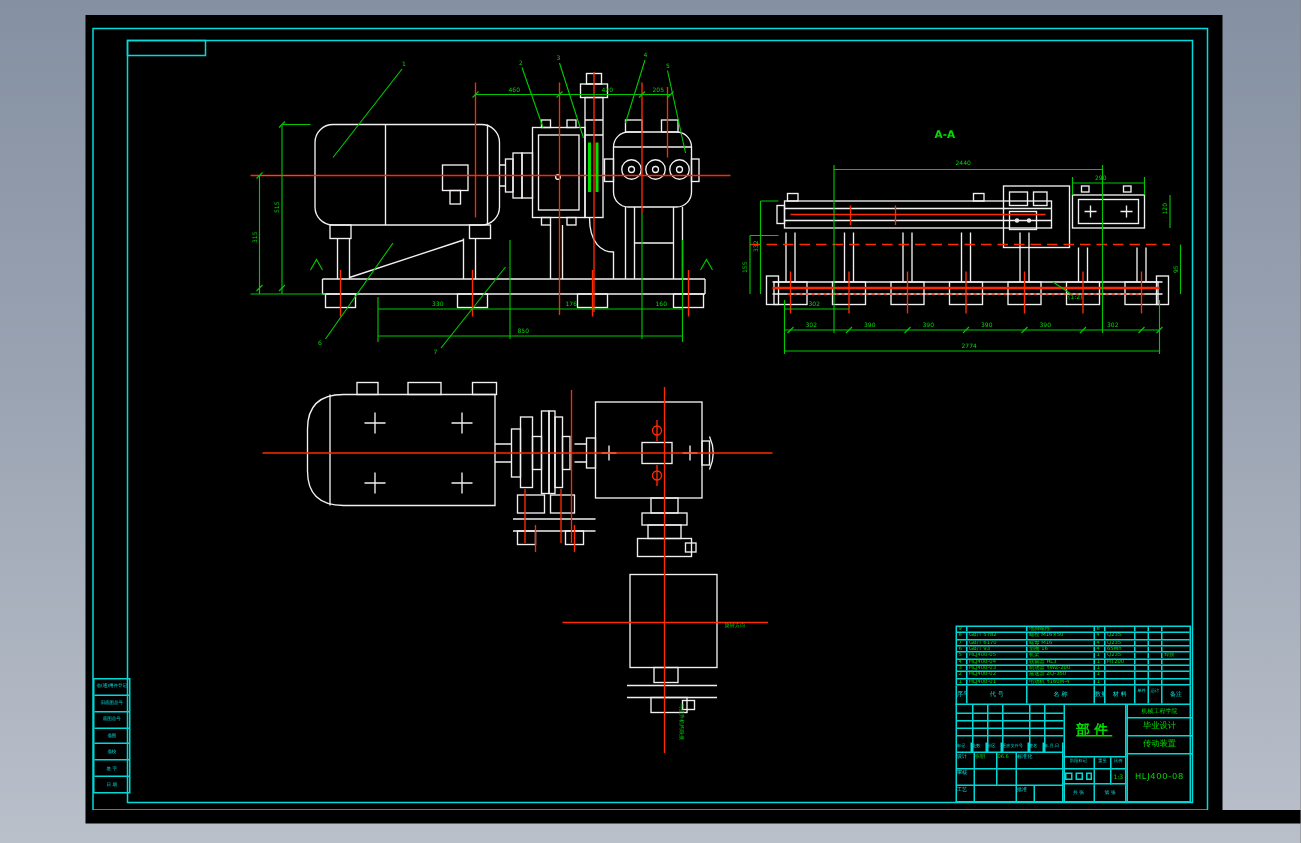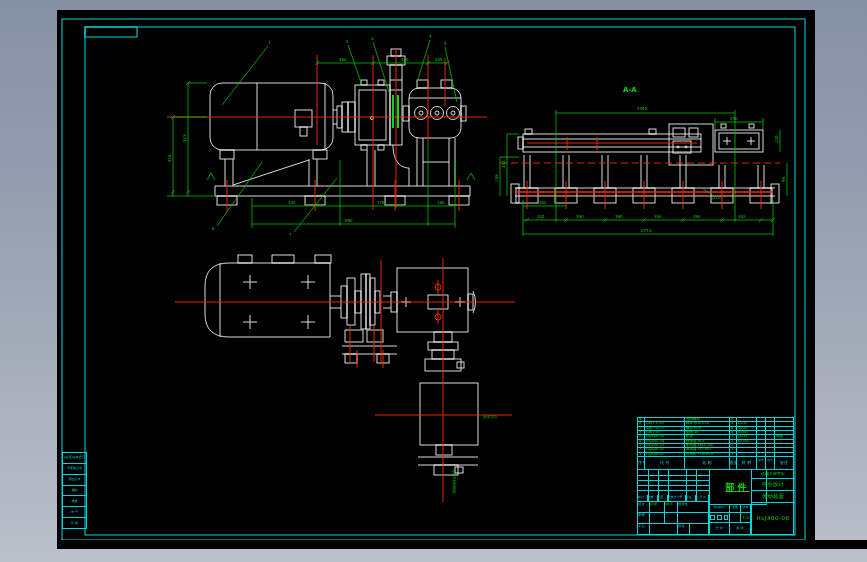--- a/index.html
+++ b/index.html
@@ -401,21 +401,21 @@
       <div class="cell lbl" style="left:0;top:43px;width:12px;height:11px;">审核</div>
       <div class="cell" style="left:12px;top:43px;width:15px;height:11px;"></div>
       <div class="cell" style="left:27px;top:43px;width:13px;height:11px;"></div>
       <div class="cell" style="left:40px;top:43px;width:31px;height:11px;"></div>
 
       <div class="cell lbl" style="left:0;top:54px;width:12px;height:11px;border-bottom:none;">工艺</div>
       <div class="cell" style="left:12px;top:54px;width:28px;height:11px;border-bottom:none;"></div>
       <div class="cell lbl" style="left:40px;top:54px;width:12px;height:11px;border-bottom:none;">批准</div>
       <div class="cell" style="left:52px;top:54px;width:19px;height:11px;border-bottom:none;"></div>
 
-      <div class="cell part" style="left:71px;top:0;width:58px;height:35px;text-decoration:underline;">部件</div>
+      <div class="cell part" style="left:71px;top:0;width:42px;height:35px;text-decoration:underline;">部件</div>
       <div class="cell lbl" style="left:71px;top:35px;width:21px;height:8px;font-size:2.8px;text-align:center;">阶段标记</div>
       <div class="cell lbl" style="left:92px;top:35px;width:11px;height:8px;font-size:2.8px;text-align:center;">重量</div>
       <div class="cell lbl" style="left:103px;top:35px;width:10px;height:8px;font-size:2.8px;text-align:center;">比例</div>
       <div class="cell" style="left:71px;top:43px;width:21px;height:10px;">
         <div style="position:absolute;left:1px;top:2px;width:5px;height:5px;border:1px solid #00d8d8;"></div>
         <div style="position:absolute;left:8px;top:2px;width:5px;height:5px;border:1px solid #00d8d8;"></div>
         <div style="position:absolute;left:15px;top:2px;width:4px;height:5px;border:1px solid #00d8d8;"></div>
       </div>
       <div class="cell" style="left:92px;top:43px;width:11px;height:10px;"></div>
       <div class="cell grn" style="left:103px;top:43px;width:10px;height:10px;font-size:4px;text-align:center;line-height:9px;">1:3</div>

